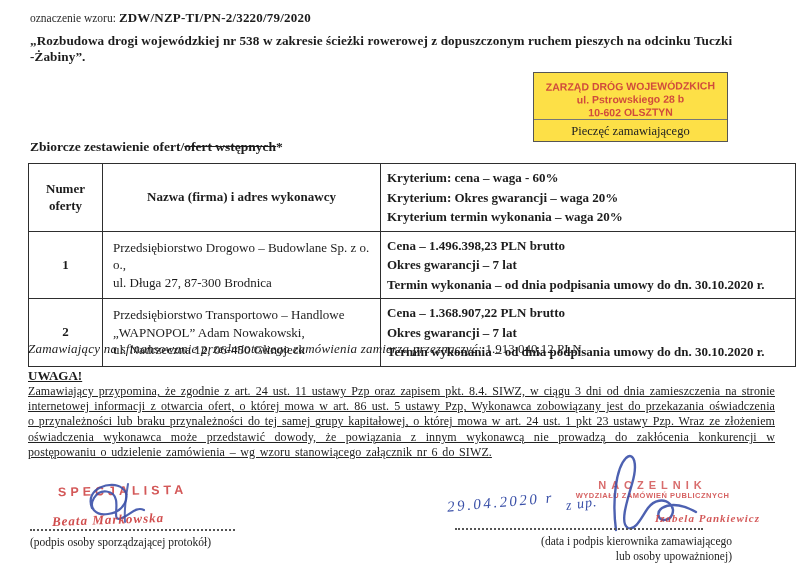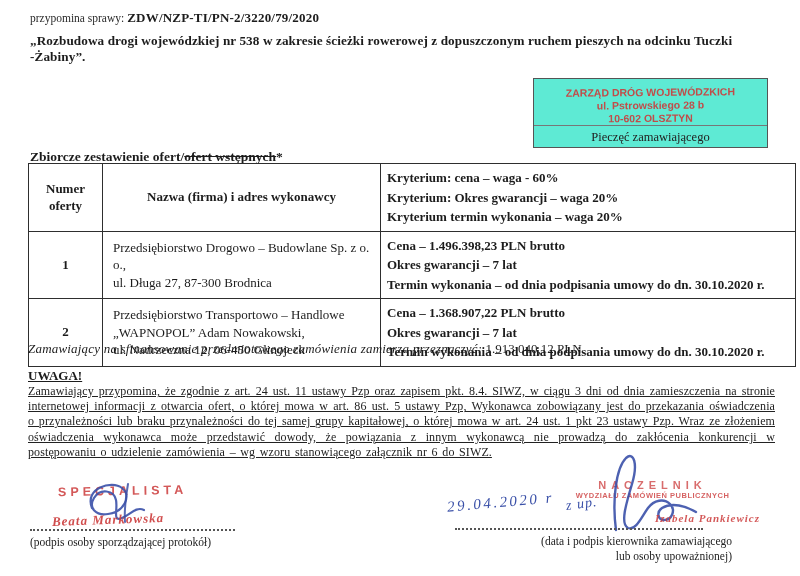--- a/index.html
+++ b/index.html
@@ -7,29 +7,29 @@
   body { font-family:"Liberation Serif", serif; color:#1c1c1c; position:relative; }
   .abs { position:absolute; }
 
   
   .case-line { left:30px; top:10px; font-size:12px; }
   .case-label { font-size:11.5px; color:#2a2a2a; }
   .case-number { font-weight:bold; font-size:13px; letter-spacing:.2px; }
   .doc-title { left:30px; top:33px; width:750px; font-weight:bold; font-size:13.2px; letter-spacing:.1px; }
 
   
-  .stamp-box { left:533px; top:78px; width:235px; height:70px; border:1px solid #555; background:#5eead4; }
+  .stamp-box { left:533px; top:72px; width:195px; height:70px; border:1px solid #555; background:#fde047; }
   .stamp-red { position:absolute; left:0; top:7px; width:100%; text-align:center;
                color:#cc3b3b; font-family:"Liberation Sans", sans-serif; font-weight:bold;
                font-size:10.5px; line-height:13px; transform:rotate(-.5deg); opacity:.9; }
   .stamp-divider { position:absolute; left:0; bottom:21px; width:100%; border-top:1px solid #777; }
   .stamp-caption { position:absolute; left:0; bottom:2px; width:100%; text-align:center; font-size:12.5px; color:#222; }
 
   
-  .summary-heading { left:30px; top:149px; font-weight:bold; font-size:13.5px; }
+  .summary-heading { left:30px; top:139px; font-weight:bold; font-size:13.5px; }
   .struck { text-decoration:line-through; }
 
   
   table.offers { position:absolute; left:28px; top:163px; border-collapse:collapse; table-layout:fixed; }
   table.offers td { border:1.6px solid #2e2e2e; font-size:13px; vertical-align:middle; }
   .col-num  { width:74px;  text-align:center; font-weight:bold; }
   .col-name { width:278px; }
   .col-crit { width:415px; }
   .th-num   { text-align:center; font-weight:bold; line-height:17px; }
   .th-name  { text-align:center; font-weight:bold; }
@@ -75,21 +75,21 @@
         letter-spacing:1px; transform:rotate(-7deg); }
   .sig-squiggle-right { left:598px; top:450px; }
   .dot-right { left:455px; top:528px; width:248px; }
   .caption-right { left:432px; top:534px; width:300px; text-align:right;
         font-size:11.5px; line-height:15px; color:#222; }
 </style>
 </head>
 <body>
 
 <div class="abs case-line">
-  <span class="case-label">przypomina sprawy:</span>
+  <span class="case-label">oznaczenie wzoru:</span>
   <span class="case-number">ZDW/NZP-TI/PN-2/3220/79/2020</span>
 </div>
 <div class="abs doc-title">„Rozbudowa drogi wojewódzkiej nr 538 w zakresie ścieżki rowerowej z dopuszczonym ruchem pieszych na odcinku Tuczki -Żabiny”.</div>
 
 <div class="abs stamp-box">
   <div class="stamp-red">
     <div>ZARZĄD DRÓG WOJEWÓDZKICH</div>
     <div>ul. Pstrowskiego 28 b</div>
     <div>10-602 OLSZTYN</div>
   </div>

